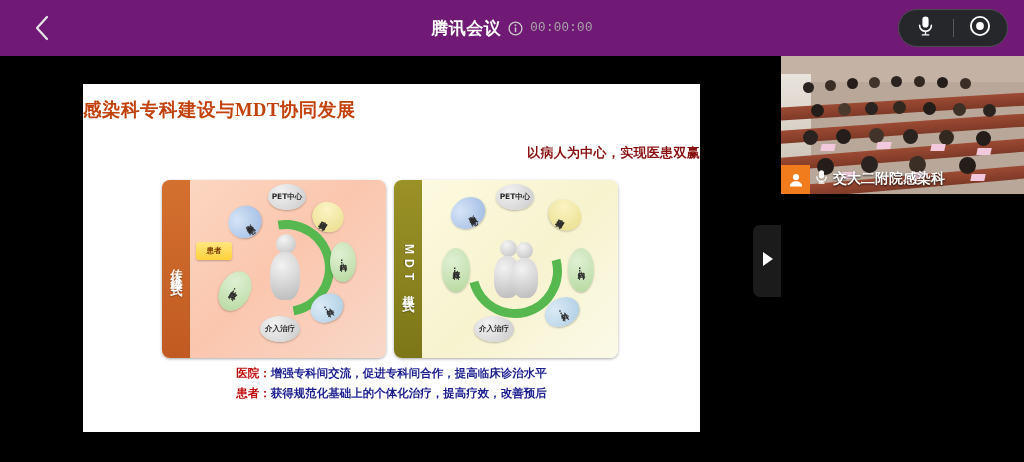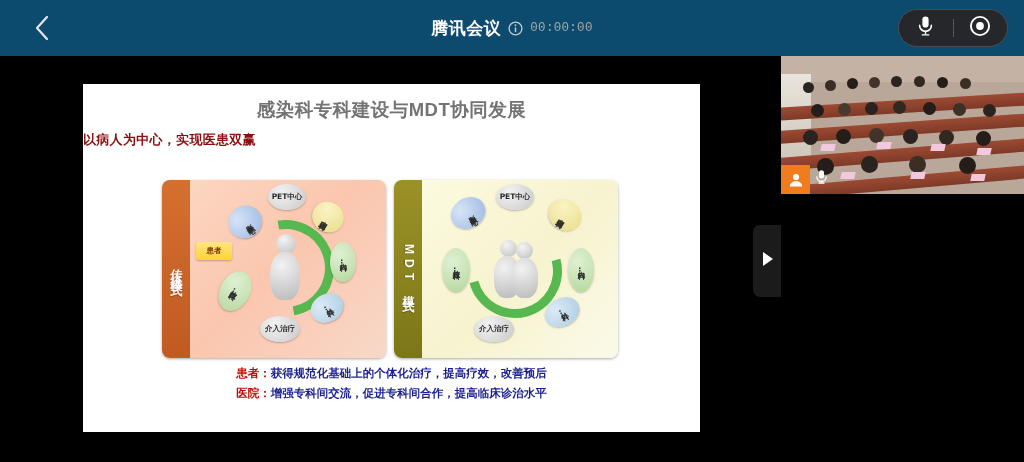--- a/index.html
+++ b/index.html
@@ -6,21 +6,21 @@
   html, body {
     width:1024px; height:462px; overflow:hidden;
     background:#000;
     font-family:"Liberation Sans","DejaVu Sans",sans-serif;
   }
   #app { position:relative; width:1024px; height:462px; background:#000; }
 
   
   .topbar {
     position:absolute; left:0; top:0; width:1024px; height:56px;
-    background:#0c4a6e; display:flex; align-items:center;
+    background:#701a75; display:flex; align-items:center;
   }
   .back-btn {
     position:absolute; left:28px; top:14px; width:28px; height:28px;
     display:flex; align-items:center; justify-content:center; cursor:pointer;
   }
   .back-btn svg { display:block; }
   .title-group {
     position:absolute; left:0; top:0; width:1024px; height:56px;
     display:flex; align-items:center; justify-content:center; gap:7px;
     pointer-events:none;
@@ -47,32 +47,32 @@
   
   .share-area {
     position:absolute; left:0; top:56px; width:781px; height:377px;
     background:#000; overflow:hidden;
   }
   .slide {
     position:absolute; left:83px; top:28px; width:617px; height:348px;
     background:#ffffff; overflow:hidden;
   }
   .slide-title {
-    text-align:center; color:#737373; font-size:18.5px; font-weight:700;
+    color:#c2410c; font-size:18.5px; font-weight:700;
     margin-top:13px; letter-spacing:.5px;
-    font-family:Liberation Sans, sans-serif;
+    font-family:Liberation Serif, serif;
   }
   .slide-sub1 {
     text-align:center; color:#1b1f8f; font-size:13px; font-weight:700;
     margin-top:15px; letter-spacing:.3px;
     font-family:"DejaVu Serif","Liberation Serif",serif;
   }
   .slide-sub2 {
-    text-align:left; color:#8a1010; font-size:13px; font-weight:700;
-    margin-top:9px; letter-spacing:.3px;
+    text-align:right; color:#8a1010; font-size:13px; font-weight:700;
+    margin-top:22px; letter-spacing:.3px;
     font-family:Liberation Mono, monospace;
   }
 
   
   .diagrams {
     position:absolute; left:79px; top:96px; width:457px; height:178px;
     display:flex; gap:8px;
   }
   .diagram {
     position:relative; width:224px; height:178px; border-radius:8px;
@@ -376,24 +376,24 @@
             </div>
             <div class="node n-green" style="left:20px; top:68px; width:28px; height:44px;">
               <span class="vt">放疗科…</span>
             </div>
           </div>
         </div>
       </div>
 
       <div class="slide-bot">
         <div class="botline">
+          <span class="k">医院：</span><span class="v">增强专科间交流，促进专科间合作，提高临床诊治水平</span>
+        </div>
+        <div class="botline">
           <span class="k">患者：</span><span class="v">获得规范化基础上的个体化治疗，提高疗效，改善预后</span>
-        </div>
-        <div class="botline">
-          <span class="k">医院：</span><span class="v">增强专科间交流，促进专科间合作，提高临床诊治水平</span>
         </div>
       </div>
     </div>
 
     <div class="expand-tab">
       <span>
         <svg width="13" height="16" viewBox="0 0 13 16">
           <polygon points="2,1 12,8 2,15" fill="#ffffff"></polygon>
         </svg>
       </span>
@@ -501,16 +501,17 @@
 
       <div class="tile-label" style="left:34px;">
         <span>
           <svg width="13" height="16" viewBox="0 0 13 16">
             <rect x="4" y="1.2" width="5" height="8.2" rx="2.5" fill="#ffffff"></rect>
             <path d="M1.8 7.8a4.7 4.7 0 0 0 9.4 0" fill="none" stroke="#ffffff" stroke-width="1.3" stroke-linecap="round"></path>
             <rect x="5.9" y="11.6" width="1.2" height="2.2" fill="#ffffff"></rect>
             <rect x="3.4" y="13.6" width="6.2" height="1.2" rx="0.6" fill="#ffffff"></rect>
           </svg>
         </span>
+        <span class="txt" style="font-size:14px">交大二附院感染科</span>
       </div>
     </div>
   </div>
 </div>
 
 </body></html>

